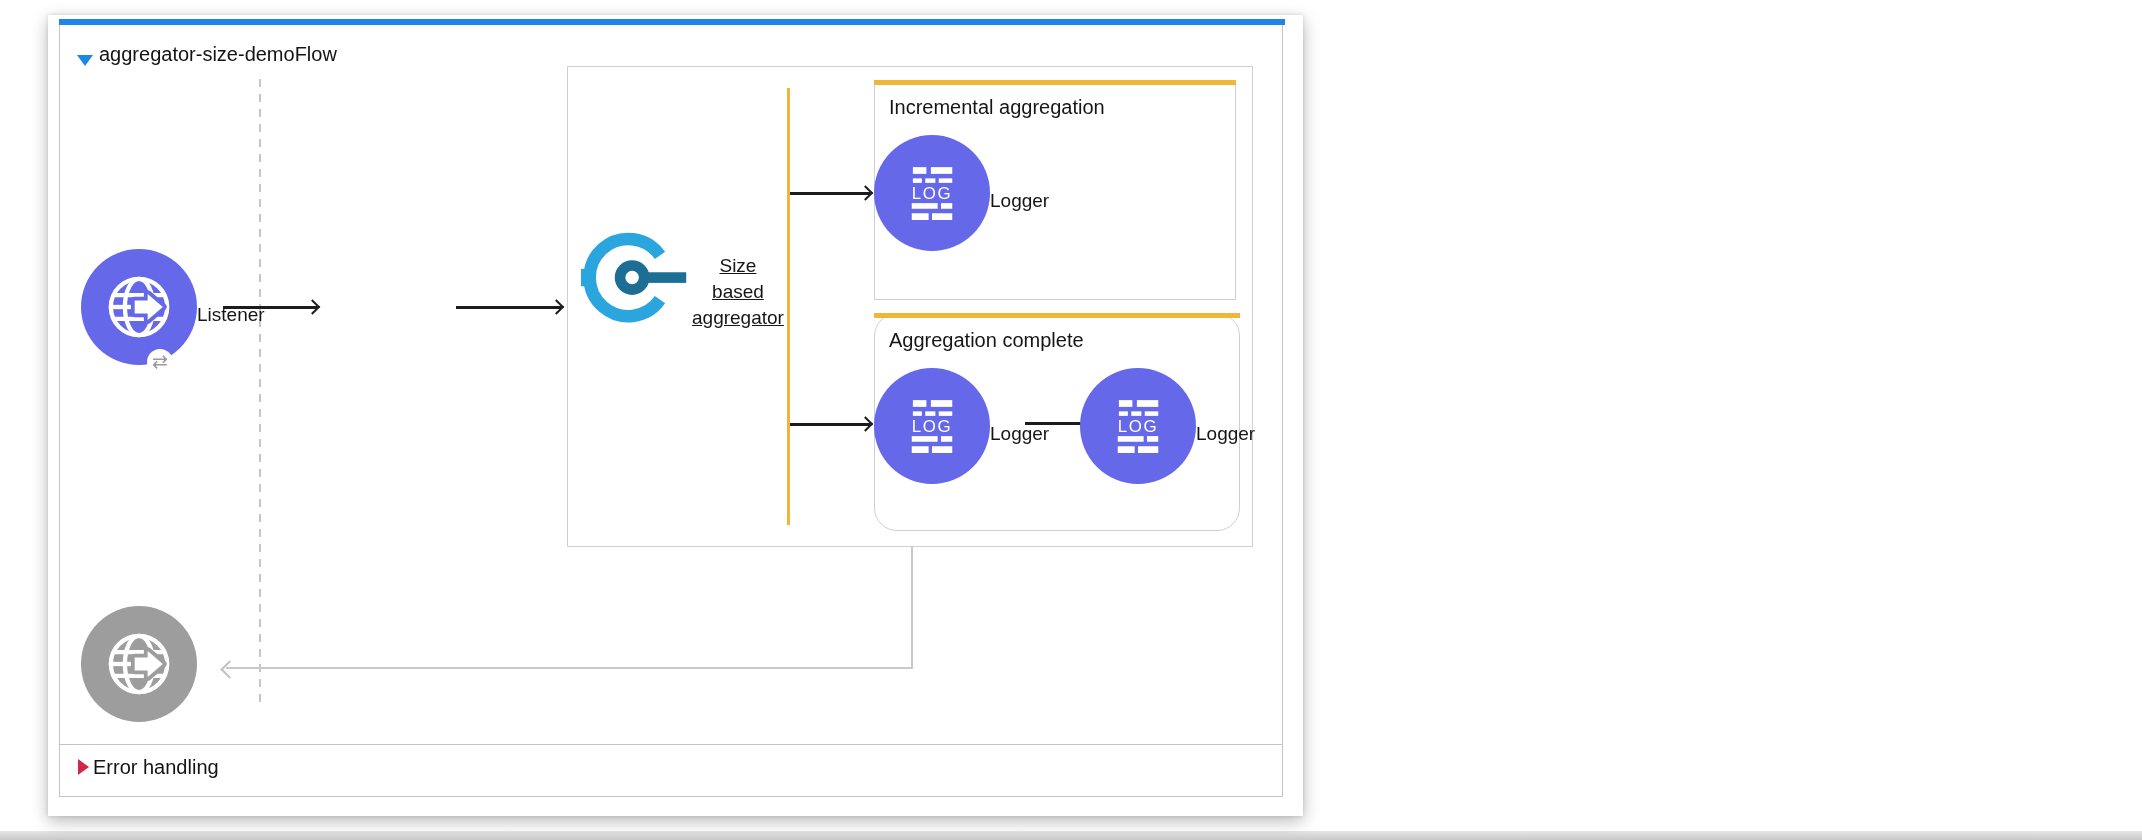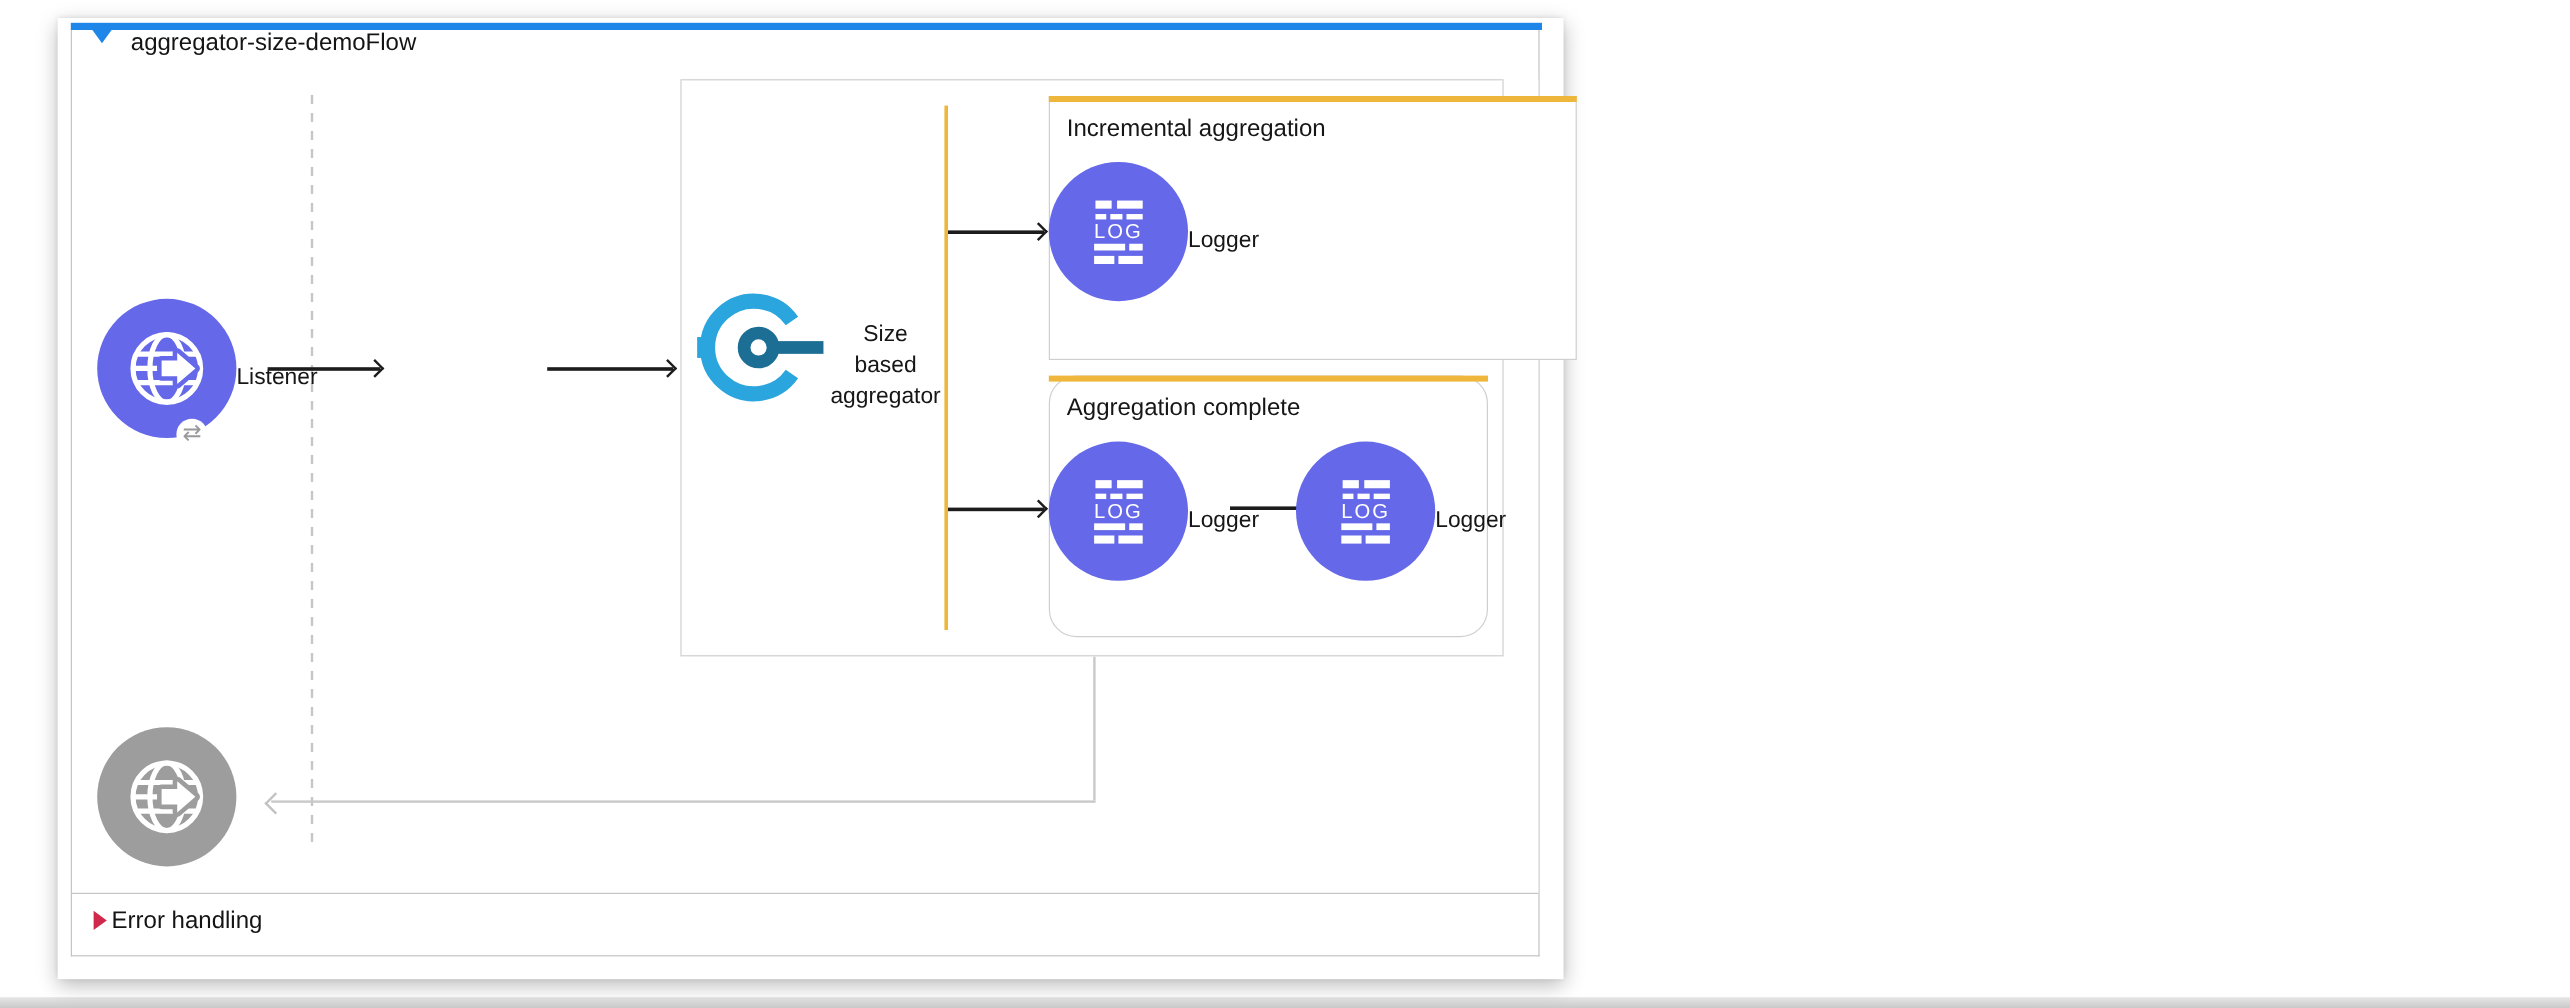--- a/index.html
+++ b/index.html
@@ -8,21 +8,21 @@
   .bottom-strip{position:absolute;left:0;top:831px;width:2142px;height:9px;
           background:linear-gradient(to bottom,#e6e6e6,#c9c9c9);}
   
   .card{position:absolute;left:48px;top:15px;width:1255px;height:801px;background:#ffffff;
         box-shadow:0 5px 16px rgba(0,0,0,.28),0 0 4px rgba(0,0,0,.12);}
   
   .flow{position:absolute;left:11px;top:10px;width:1224px;height:772px;
         border:1px solid #c4c4c4;border-top:none;background:#fff;box-sizing:border-box;}
   .accent-bar{position:absolute;left:-1px;top:-6px;width:1226px;height:6px;background:#1d86e8;}
   .flow-title-row{position:absolute;left:0;top:0;width:100%;height:41px;display:flex;
-        align-items:flex-start;gap:16px;padding-left:17px;box-sizing:border-box;}
+        align-items:flex-end;gap:6px;padding-left:17px;box-sizing:border-box;}
   .tri-down{width:0;height:0;border-left:8px solid transparent;border-right:8px solid transparent;
         border-top:11px solid #1d86e8;}
   .flow-title{font-size:20px;color:#141414;}
   
   .canvas{position:absolute;left:0;top:41px;width:1222px;height:678px;background:#fff;}
   .dash-v{position:absolute;width:2px;background:repeating-linear-gradient(to bottom,#c6c6c6 0 8px,transparent 8px 15px);}
   .gline{position:absolute;background:#c9c9c9;}
   .oline{position:absolute;width:3px;background:#eeb73c;}
   
   .node{position:absolute;width:160px;display:flex;flex-direction:row;align-items:center;}
@@ -94,41 +94,41 @@
           <div class="nlabel">Listener</div>
         </div>
 
         <div class="harrow" style="left:163px;top:240px;width:94px;"></div>
 
 
         <div class="harrow" style="left:396px;top:240px;width:105px;"></div>
 
         <div class="bigscope">
 
-          <div class="node" style="left:12px;top:176px;width:200px;">
+          <div class="node" style="left:12px;top:164px;width:200px;text-decoration:underline;">
             <span>
               <svg width="112" height="97" viewBox="0 0 116 100">
                 <path d="M82.8 25.1 A40 40 0 1 0 82.8 70.9" fill="none" stroke="#2aa5de" stroke-width="13"></path>
                 <rect x="1" y="39" width="14" height="18" fill="#2aa5de"></rect>
                 <circle cx="54" cy="48" r="12.5" fill="none" stroke="#1d6e94" stroke-width="11"></circle>
                 <rect x="66" y="42.5" width="44" height="11" fill="#1d6e94"></rect>
               </svg>
             </span>
             <div class="nlabel" style="margin-top:21px;">
               <div>Size based</div>
               <div>aggregator</div>
             </div>
           </div>
 
           <div class="oline" style="left:219px;top:21px;height:437px;"></div>
 
           <div class="harrow" style="left:222px;top:125px;width:80px;"></div>
           <div class="harrow" style="left:222px;top:356px;width:80px;"></div>
 
-          <div class="subscope" style="left:306px;top:13px;width:440px;height:220px;">
+          <div class="subscope" style="left:306px;top:13px;width:362px;height:220px;">
             <div class="scope-title">Incremental aggregation</div>
             <div class="node" style="left:-1px;top:54px;">
               <div class="circle purple">
                 <svg width="72" height="72" viewBox="0 0 64 64">
                   <g fill="#ffffff">
                     <rect x="15" y="9" width="12" height="6"></rect>
                       <rect x="31" y="9" width="19" height="6"></rect>
                     <rect x="15" y="19" width="8" height="4"></rect>
                       <rect x="26" y="19" width="9" height="4"></rect>
                       <rect x="38" y="19" width="12" height="4"></rect>

